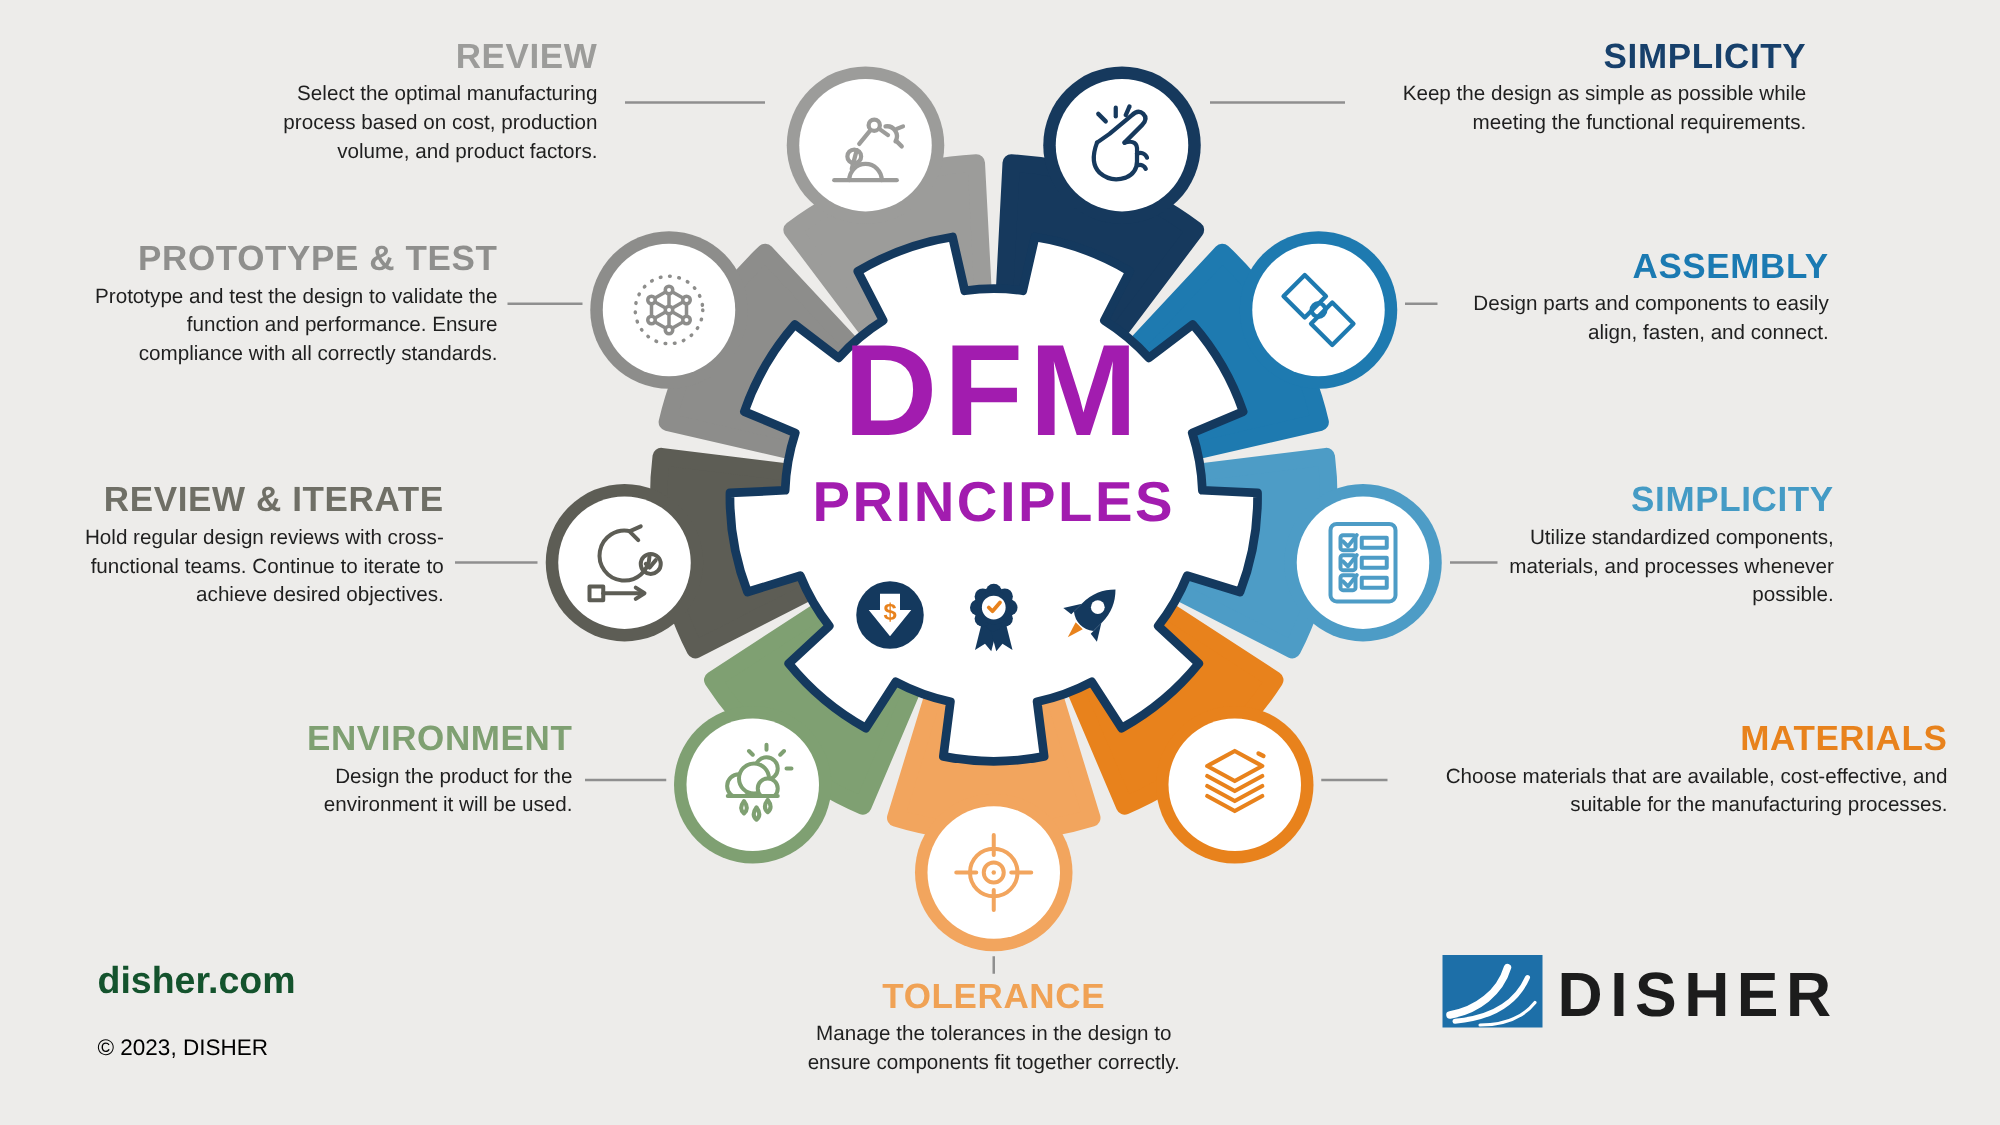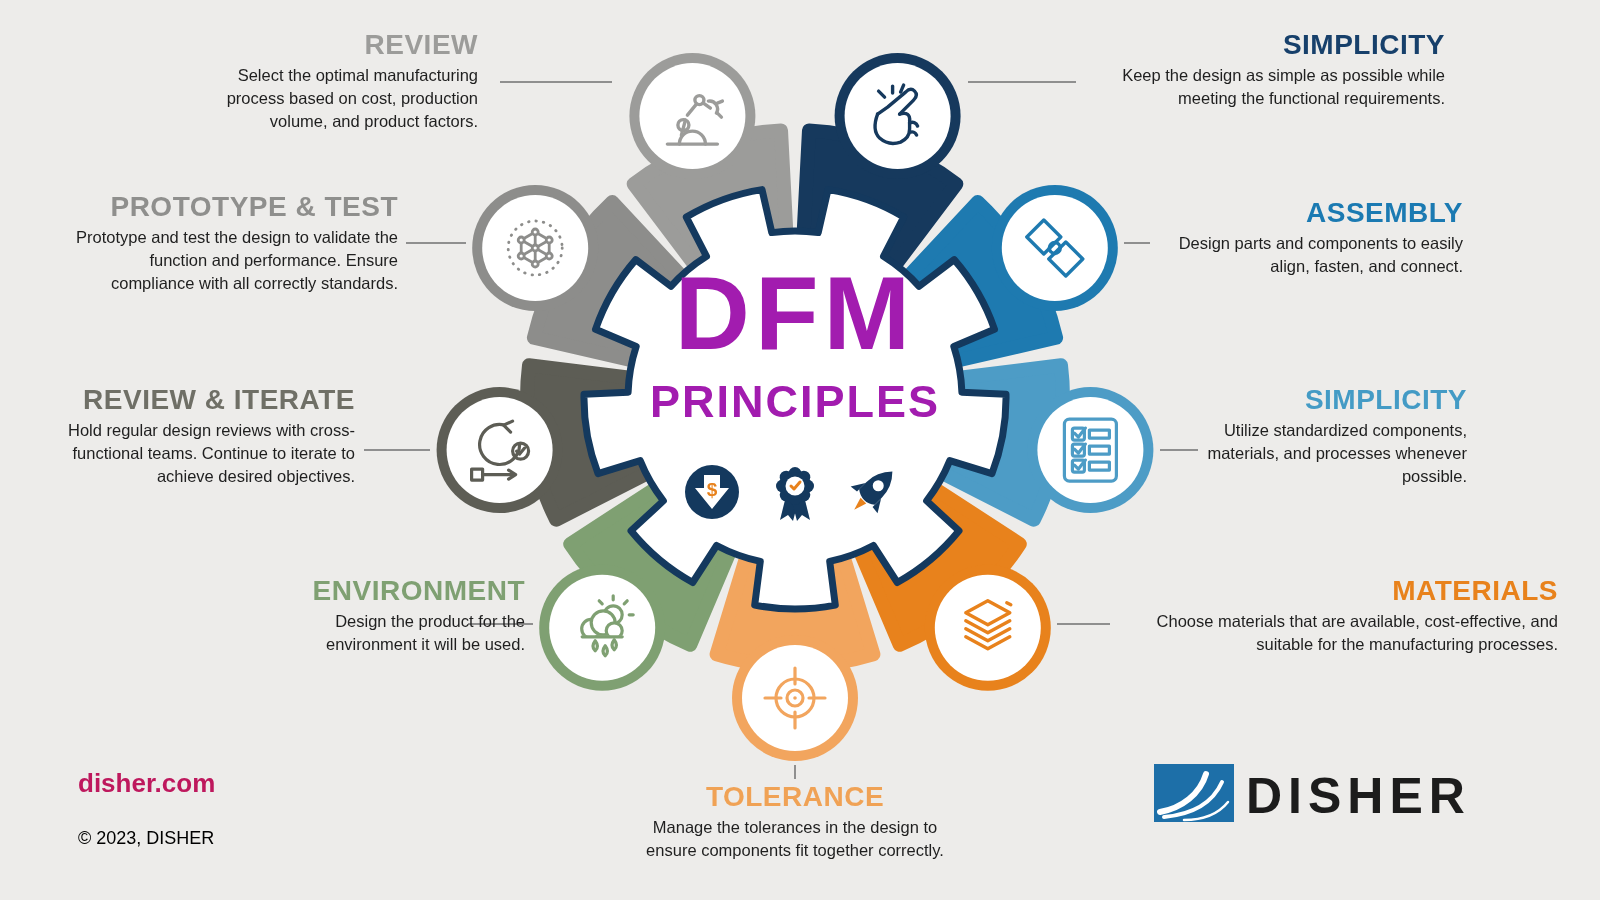--- a/index.html
+++ b/index.html
@@ -17,21 +17,21 @@
     margin-bottom:5px;white-space:nowrap;
   }
   .seg-desc{font-size:16.5px;line-height:1.38;color:#1f1f1f;}
   .gear-title{
     position:absolute;left:595px;top:266px;width:400px;text-align:center;
     color:#a21caf;z-index:3;
   }
   .gear-title .dfm{font-size:104px;font-weight:700;line-height:.92;letter-spacing:5px;}
   .gear-title .principles{font-size:45px;font-weight:700;letter-spacing:2px;margin-top:14px;}
   .site-link{
-    position:absolute;left:78px;top:768px;font-size:26px;font-weight:700;color:#be185d;
+    position:absolute;left:78px;top:768px;font-size:30px;font-weight:700;color:#14532d;
     text-decoration:none;
   }
   .copyright{position:absolute;left:78px;top:828px;font-size:18px;color:#000000;}
   .brand-logo{position:absolute;left:1150px;top:756px;}
 </style>
 </head>
 <body>
 
 <div class="canvas">
 
@@ -237,21 +237,21 @@
   <div class="seg-block align-left" style="left:1118px;top:576px;width:440px">
     <div class="seg-title" style="color: rgb(232, 130, 28);">MATERIALS</div>
     <div class="seg-desc">Choose materials that are available, cost-effective, and suitable for the manufacturing processes.</div>
   </div>
 
   <div class="seg-block align-center" style="left:627px;top:782px;width:336px">
     <div class="seg-title" style="color: rgb(240, 162, 85);">TOLERANCE</div>
     <div class="seg-desc">Manage the tolerances in the design to ensure components fit together correctly.</div>
   </div>
 
-  <div class="seg-block align-right" style="right:1075px;top:576px;width:235px">
+  <div class="seg-block align-right" style="right:1142px;top:576px;width:235px">
     <div class="seg-title" style="color: rgb(127, 160, 114);">ENVIRONMENT</div>
     <div class="seg-desc">Design the product for the environment it will be used.</div>
   </div>
 
   <div class="seg-block align-right" style="right:1245px;top:385px;width:310px">
     <div class="seg-title" style="color: rgb(111, 111, 102);">REVIEW &amp; ITERATE</div>
     <div class="seg-desc">Hold regular design reviews with cross-functional teams. Continue to iterate to achieve desired objectives.</div>
   </div>
 
   <div class="seg-block align-right" style="right:1202px;top:192px;width:335px">

